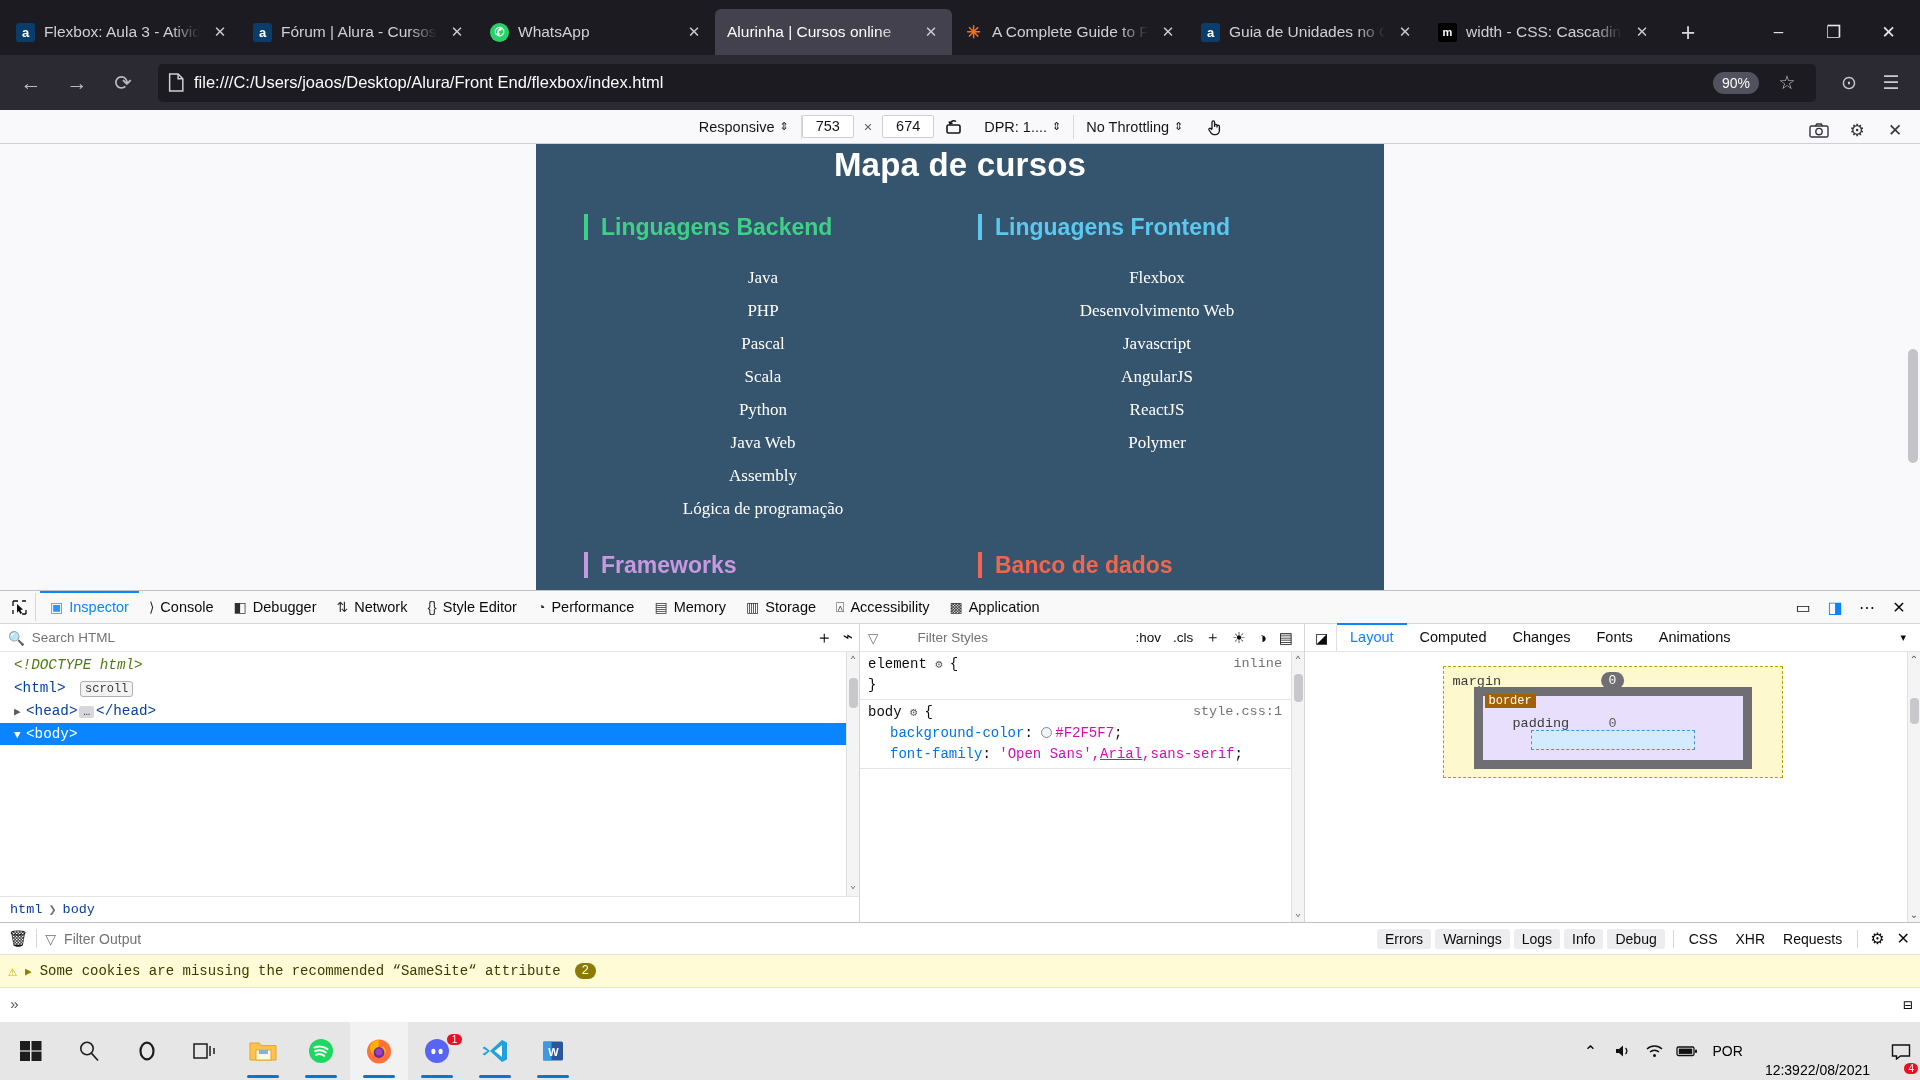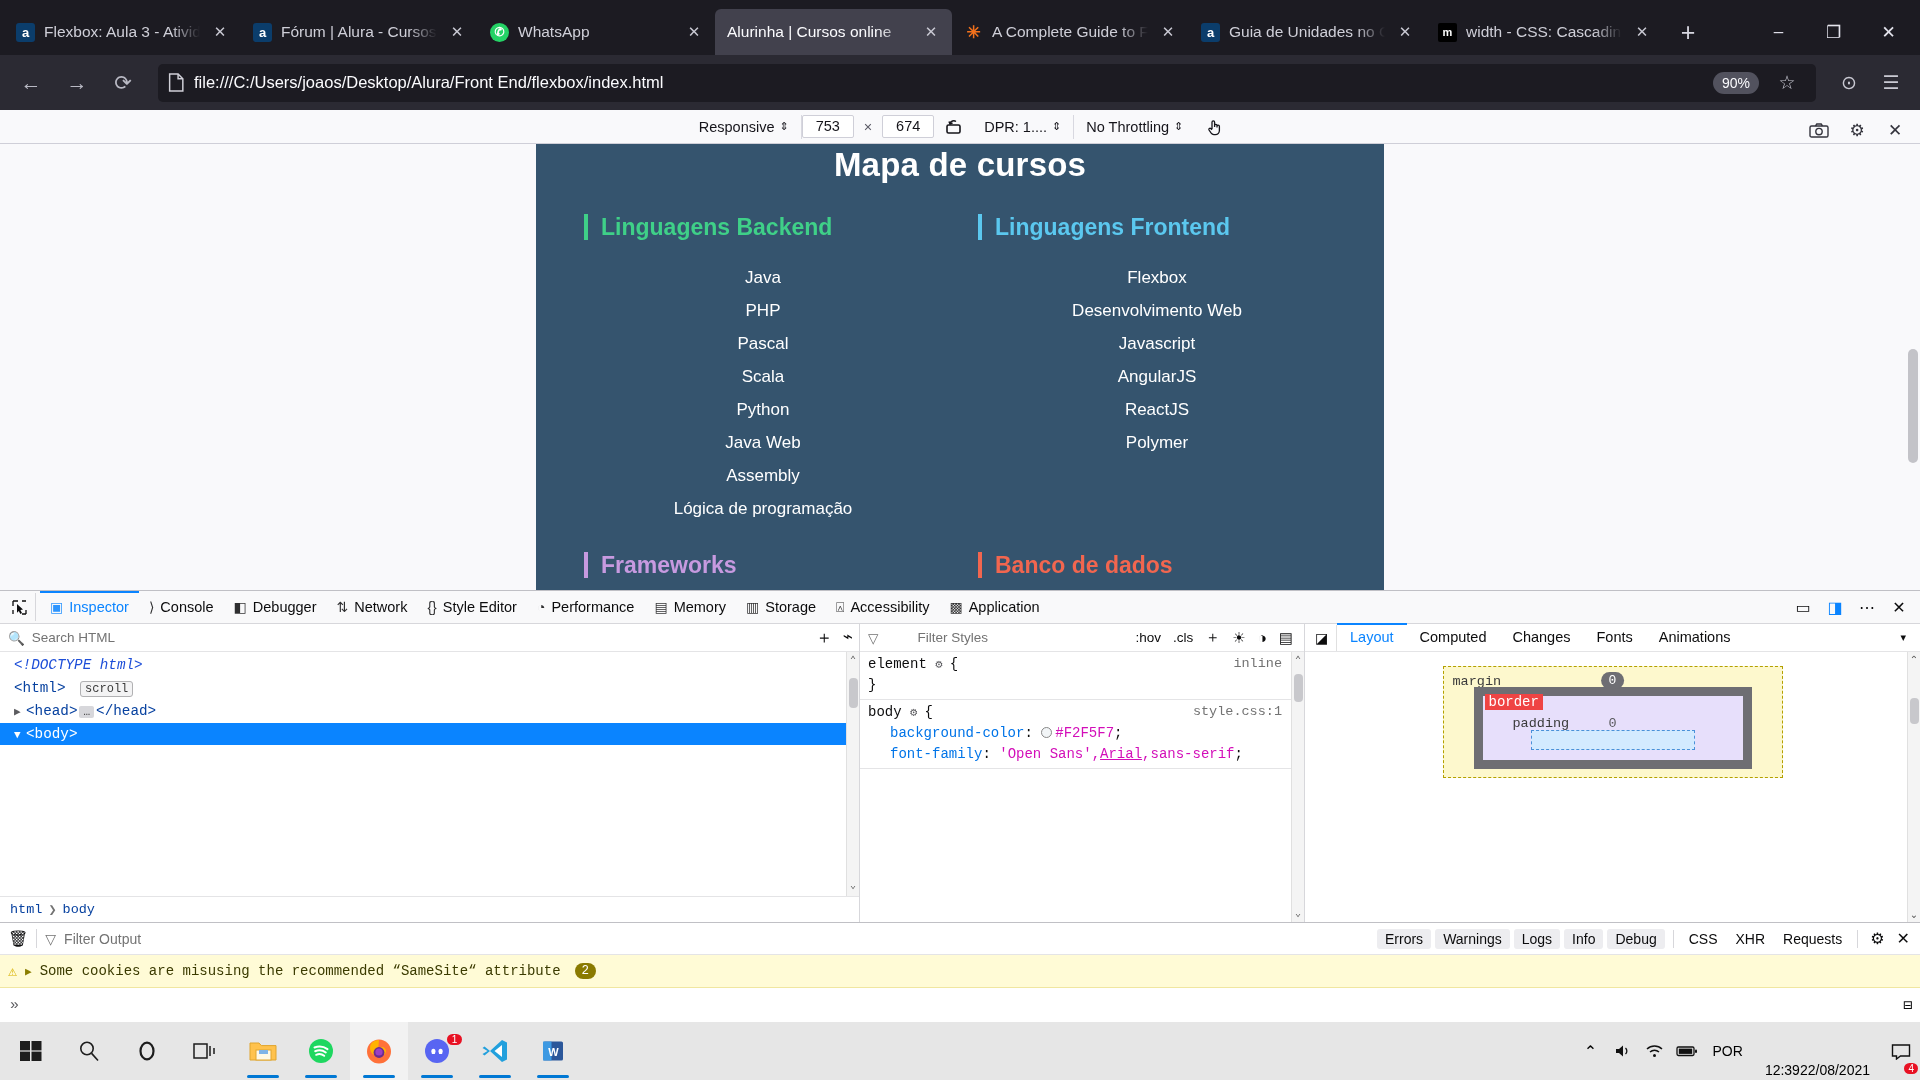--- a/index.html
+++ b/index.html
@@ -119,21 +119,21 @@
     display: flex; flex-wrap: wrap; padding: 0 30px; margin-top: 30px;
   }
   .col { width: 50%; padding: 0 18px; }
   .sec-title {
     font-size: 23px; font-weight: bold; padding-left: 13px;
     border-left: 4px solid currentColor; line-height: 1.15;
     margin-bottom: 22px; width: max-content;
   }
   .sec-title span { color: inherit; }
   .items { list-style: none; text-align: center; }
-  .items li { font-size: 17px; padding: 5px 0; line-height: 1.35; }
+  .items li { font-size: 17px; padding: 5px 0; line-height: 1.35; font-family: Liberation Serif, serif; }
 
   
   .vscroll {
     position: absolute; right: 2px; top: 4px; bottom: 4px; width: 10px;
   }
   .vscroll i {
     position: absolute; right: 0; top: 46%; width: 10px; height: 26%;
     background: #c3c3c8; border-radius: 5px; display: block;
   }
 
@@ -279,22 +279,22 @@
   }
   .bm-label { position: absolute; font-size: 13.5px; color: #3b3b3b; }
   .bm-margin-label { left: 9px; top: 7px; }
   .bm-val { position: absolute; color: #5b5b5f; }
   .bm-m-top { top: 6px; left: 50%; transform: translateX(-50%); }
   .bm-border {
     border: 9px solid #6e6e73; background: #e7dffb; position: relative;
     padding: 18px 26px 6px 26px;
   }
   .bm-border-label {
-    position: absolute; left: 2px; top: -2px; background: #ef4444; color: #fff;
-    padding: 0 4px; font-size: 14px;
+    position: absolute; left: 2px; top: -2px; background: #a16207; color: #fff;
+    padding: 0 4px; font-size: 12px;
   }
   .bm-b-val {
     position: absolute; top: -24px; left: 50%; transform: translateX(-50%);
     background: #6e6e73; color: #fff; border-radius: 9px;
     padding: 1px 8px; font-size: 13px;
   }
   .bm-padding {
     position: relative; padding: 16px 22px 4px 22px;
   }
   .bm-padding-label { position: absolute; left: 4px; top: 2px; color: #3b3b3b; }
@@ -597,21 +597,21 @@
     <div class="markup">
       <div class="markup-search">
         <span>🔍</span>
         <span>Search HTML</span>
         <span class="ms-right">
           <span>＋</span>
           <span>⌁</span>
         </span>
       </div>
       <div class="markup-tree">
-        <div class="mrow" style="color:#1d4ed8;font-style:italic;">
+        <div class="mrow" style="color:#4d7c0f;font-style:italic;">
           <span>&lt;!DOCTYPE html&gt;</span>
         </div>
         <div class="mrow">
           <span class="tagname">&lt;html&gt;</span>
           <span class="badge">scroll</span>
         </div>
         <div class="mrow">
           <span class="twisty">▶</span><span class="tagname">&lt;head&gt;</span><span class="ellipsis">…</span><span class="tagname">&lt;/head&gt;</span>
         </div>
         <div class="mrow sel">

